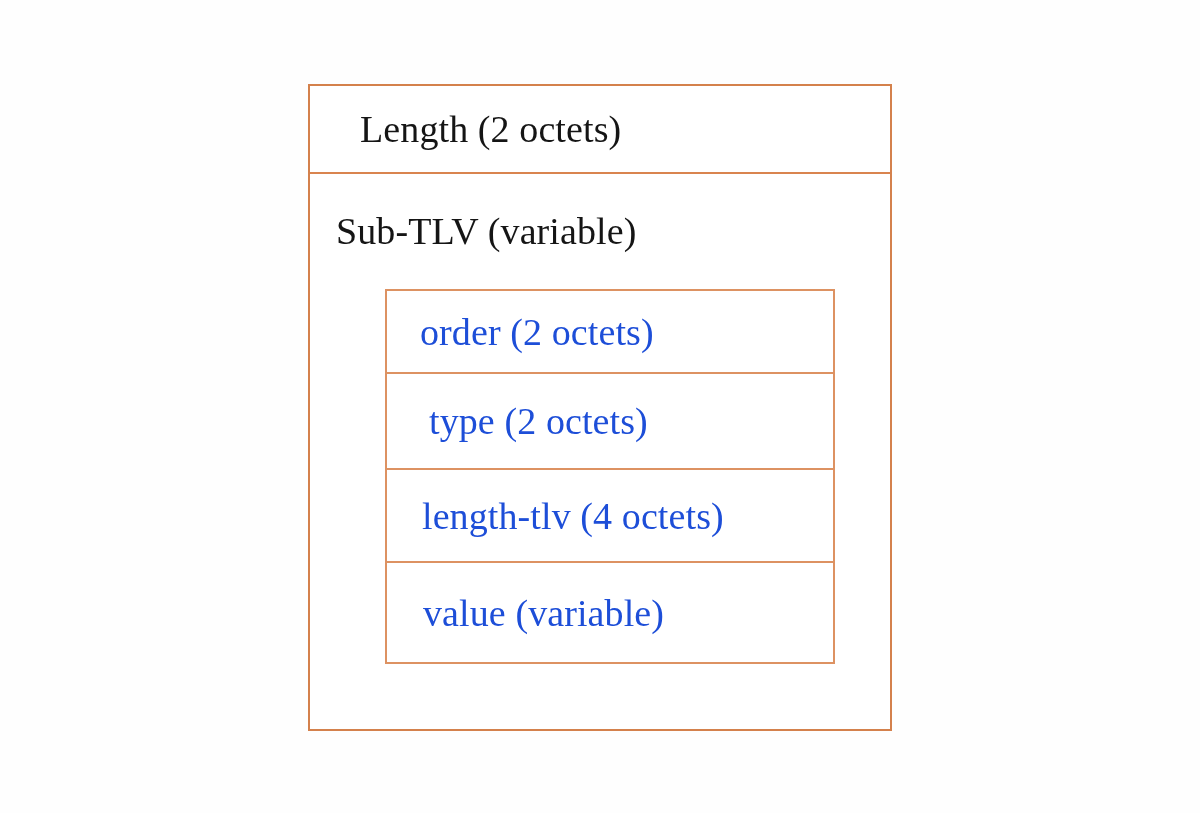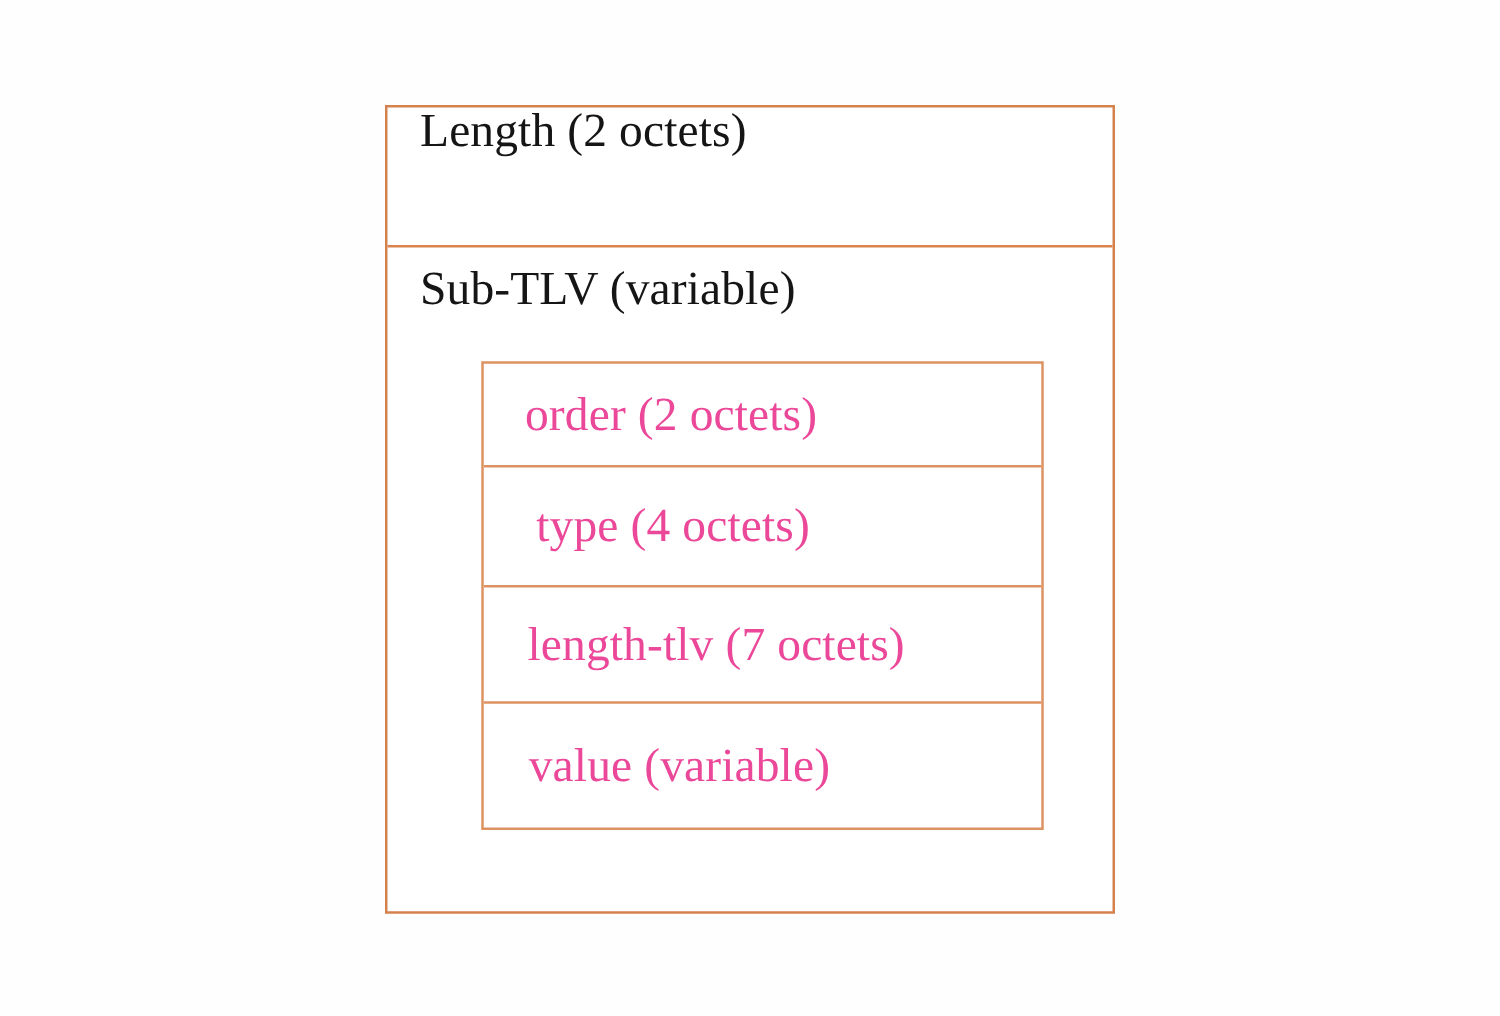--- a/index.html
+++ b/index.html
@@ -34,24 +34,26 @@
     border: 2px solid #d4814c;
     background: #ffffff;
   }
 
   
   .field-row-length {
     position: absolute;
     left: 0;
     top: 0;
     width: 100%;
-    height: 112px;
+    height: 88px;
     box-sizing: border-box;
     border-bottom: 2px solid #d9844f;
     display: flex;
+    align-items: center;
+    padding-left: 24px;
   }
 
   
   .field-row-subtlv {
     position: absolute;
     left: 0;
     top: 95px;
     width: 100%;
     height: 548px;
     box-sizing: border-box;
@@ -102,21 +104,21 @@
   }
 
   .inner-row-order    { height: 83px; }
   .inner-row-type     { height: 96px; }
   .inner-row-lengthtlv{ height: 93px; }
   .inner-row-value    { height: 99px; }
 
   .inner-label {
     font-size: 38px;
     line-height: 1.0;
-    color: #ec4899;
+    color: #1d4ed8;
     letter-spacing: 0.1px;
     white-space: nowrap;
     margin-left: 33px;
   }
 
   .inner-label-order     { margin-left: 33px; }
   .inner-label-type      { margin-left: 42px; }
   .inner-label-lengthtlv { margin-left: 35px; }
   .inner-label-value     { margin-left: 36px; }
 </style>
@@ -134,25 +136,25 @@
     <div class="field-row-subtlv">
       <span class="field-label label-subtlv">Sub-TLV (variable)</span>
 
       <div class="inner-box">
 
         <div class="inner-row inner-row-order">
           <span class="inner-label inner-label-order">order (2 octets)</span>
         </div>
 
         <div class="inner-row inner-row-type">
-          <span class="inner-label inner-label-type">type (4 octets)</span>
+          <span class="inner-label inner-label-type">type (2 octets)</span>
         </div>
 
         <div class="inner-row inner-row-lengthtlv">
-          <span class="inner-label inner-label-lengthtlv">length-tlv (7 octets)</span>
+          <span class="inner-label inner-label-lengthtlv">length-tlv (4 octets)</span>
         </div>
 
         <div class="inner-row inner-row-value">
           <span class="inner-label inner-label-value">value (variable)</span>
         </div>
 
       </div>
     </div>
 
   </div>

